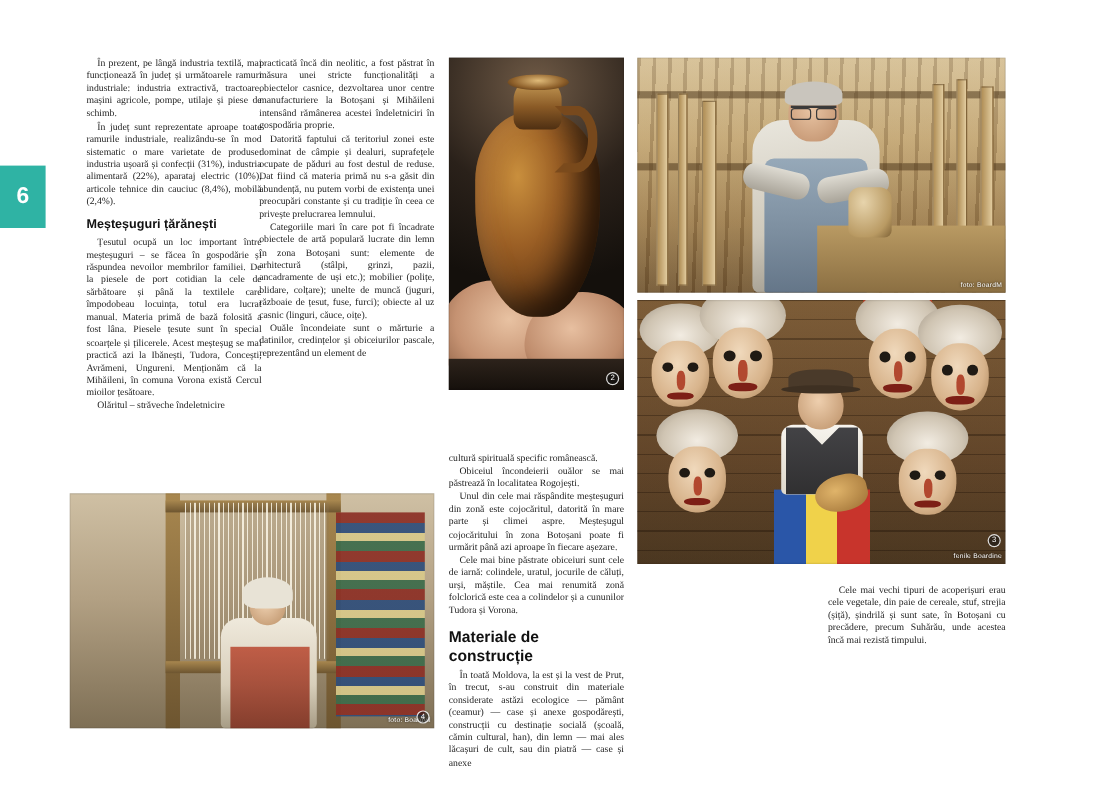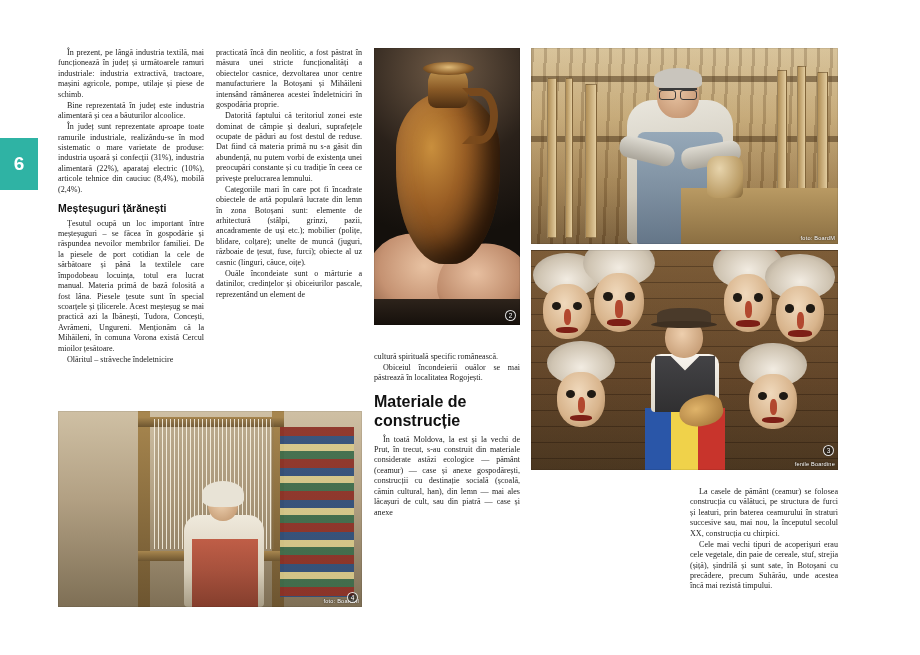--- a/index.html
+++ b/index.html
@@ -42,26 +42,26 @@
   .sec-head {
     font-family: "Liberation Sans", sans-serif;
     font-weight: bold;
     font-size: 10.5px;
     line-height: 1.18;
     margin: 7px 0 4px 0;
     text-indent: 0;
     text-align: left;
     color: #111;
   }
-  .sec-head.big { font-size: 16px; margin-top: 9px; }
+  .sec-head.big { font-size: 13px; margin-top: 9px; }
   .it { font-style: italic; }
 
-  #col1 { left: 58px; top: 48px; width: 146px; }
+  #col1 { left: 72px; top: 48px; width: 146px; }
   #col2 { left: 216px; top: 48px; width: 146px; }
-  #col3 { left: 374px; top: 352px; width: 146px; }
+  #col3 { left: 374px; top: 377px; width: 146px; }
   #col5 { left: 690px; top: 487px; width: 148px; }
 
   
   .photo {
     position: absolute;
     overflow: hidden;
     background: #ccc;
   }
   .cap {
     position: absolute;
@@ -356,43 +356,43 @@
 <body>
 
 <div class="page">
 
   <div class="page-tab">
     <span>6</span>
   </div>
 
   <div class="col" id="col1">
     <p>În prezent, pe lângă industria textilă, mai funcționează în județ și următoarele ramuri industriale: industria extractivă, tractoare, mașini agricole, pompe, utilaje și piese de schimb.</p>
-    <p>Bine reprezentată în județ este industria alimentară și cea a băuturilor alcoolice.</p>
     <p>În județ sunt reprezentate aproape toate ramurile industriale, realizându-se în mod sistematic o mare varietate de produse: industria ușoară și confecții (31%), industria alimentară (22%), aparataj electric (10%), articole tehnice din cauciuc (8,4%), mobilă (2,4%).</p>
     <div class="sec-head">Meșteșuguri țărănești</div>
     <p>Țesutul ocupă un loc important între meșteșuguri – se făcea în gospodărie și răspundea nevoilor membrilor familiei. De la piesele de port cotidian la cele de sărbătoare și până la textilele care împodobeau locuința, totul era lucrat manual. Materia primă de bază folosită a fost lâna. Piesele țesute sunt în special scoarțele și țilicerele. Acest meșteșug se mai practică azi la Ibănești, Tudora, Concești, Avrămeni, Ungureni. Menționăm că la Mihăileni, în comuna Vorona există Cercul mioilor țesătoare.</p>
     <p>Olăritul – străveche îndeletnicire</p>
   </div>
 
   <div class="col" id="col2">
     <p class="no-ind">practicată încă din neolitic, a fost păstrat în măsura unei stricte funcționalități a obiectelor casnice, dezvoltarea unor centre manufacturiere la Botoșani și Mihăileni intensând rămânerea acestei îndeletniciri în gospodăria proprie.</p>
     <p>Datorită faptului că teritoriul zonei este dominat de câmpie și dealuri, suprafețele ocupate de păduri au fost destul de reduse. Dat fiind că materia primă nu s-a găsit din abundență, nu putem vorbi de existența unei preocupări constante și cu tradiție în ceea ce privește prelucrarea lemnului.</p>
     <p>Categoriile mari în care pot fi încadrate obiectele de artă populară lucrate din lemn în zona Botoșani sunt: elemente de arhitectură (stâlpi, grinzi, pazii, ancadramente de uși etc.); mobilier (polițe, blidare, colțare); unelte de muncă (juguri, războaie de țesut, fuse, furci); obiecte al uz casnic (linguri, căuce, oițe).</p>
     <p>Ouăle încondeiate sunt o mărturie a datinilor, credințelor și obiceiurilor pascale, reprezentând un element de</p>
   </div>
 
   <div class="col" id="col3">
     <p class="no-ind">cultură spirituală specific românească.</p>
     <p>Obiceiul încondeierii ouălor se mai păstrează în localitatea Rogojești.</p>
+    <p>Unul din cele mai răspândite meșteșuguri din zonă este cojocăritul, datorită în mare parte și climei aspre. Meșteșugul cojocăritului în zona Botoșani poate fi urmărit până azi aproape în fiecare așezare.</p>
+    <p>Cele mai bine păstrate obiceiuri sunt cele de iarnă: colindele, uratul, jocurile de căluți, urși, măștile. Cea mai renumită zonă folclorică este cea a colindelor și a cununilor Tudora și Vorona.</p>
     <div class="sec-head big">Materiale de construcție</div>
-    <p>În toată Moldova, la est și la vechi de Prut, în trecut, s-au construit din materiale considerate astăzi ecologice — pământ (ceamur) — case și anexe gospodărești, construcții cu destinație socială (școală, cămin cultural, han), din lemn — mai ales lăcașuri de cult, sau din piatră — case și anexe</p>
+    <p>În toată Moldova, la est și la vest de Prut, în trecut, s-au construit din materiale considerate astăzi ecologice — pământ (ceamur) — case și anexe gospodărești, construcții cu destinație socială (școală, cămin cultural, han), din lemn — mai ales lăcașuri de cult, sau din piatră — case și anexe</p>
   </div>
 
   <div class="col" id="col5">
-    <p>La casele de pământ (ceamur) se folosea construcția cu vălătuci, pe structura de furci și leaturi, prin baterea ceamurului în straturi succesive sau, mai nou, la începutul secolul XX, construcția cu chirpici.</p>
     <p>Cele mai vechi tipuri de acoperișuri erau cele vegetale, din paie de cereale, stuf, strejia (șiță), șindrilă și sunt sate, în Botoșani cu precădere, precum Suhărău, unde acestea încă mai rezistă timpului.</p>
   </div>
 
   <div class="photo" id="photo-jug">
     <div class="bg"></div>
     <div class="hand-l"></div>
     <div class="hand-r"></div>
     <div class="jug"></div>
     <div class="neck"></div>
     <div class="rim"></div>

